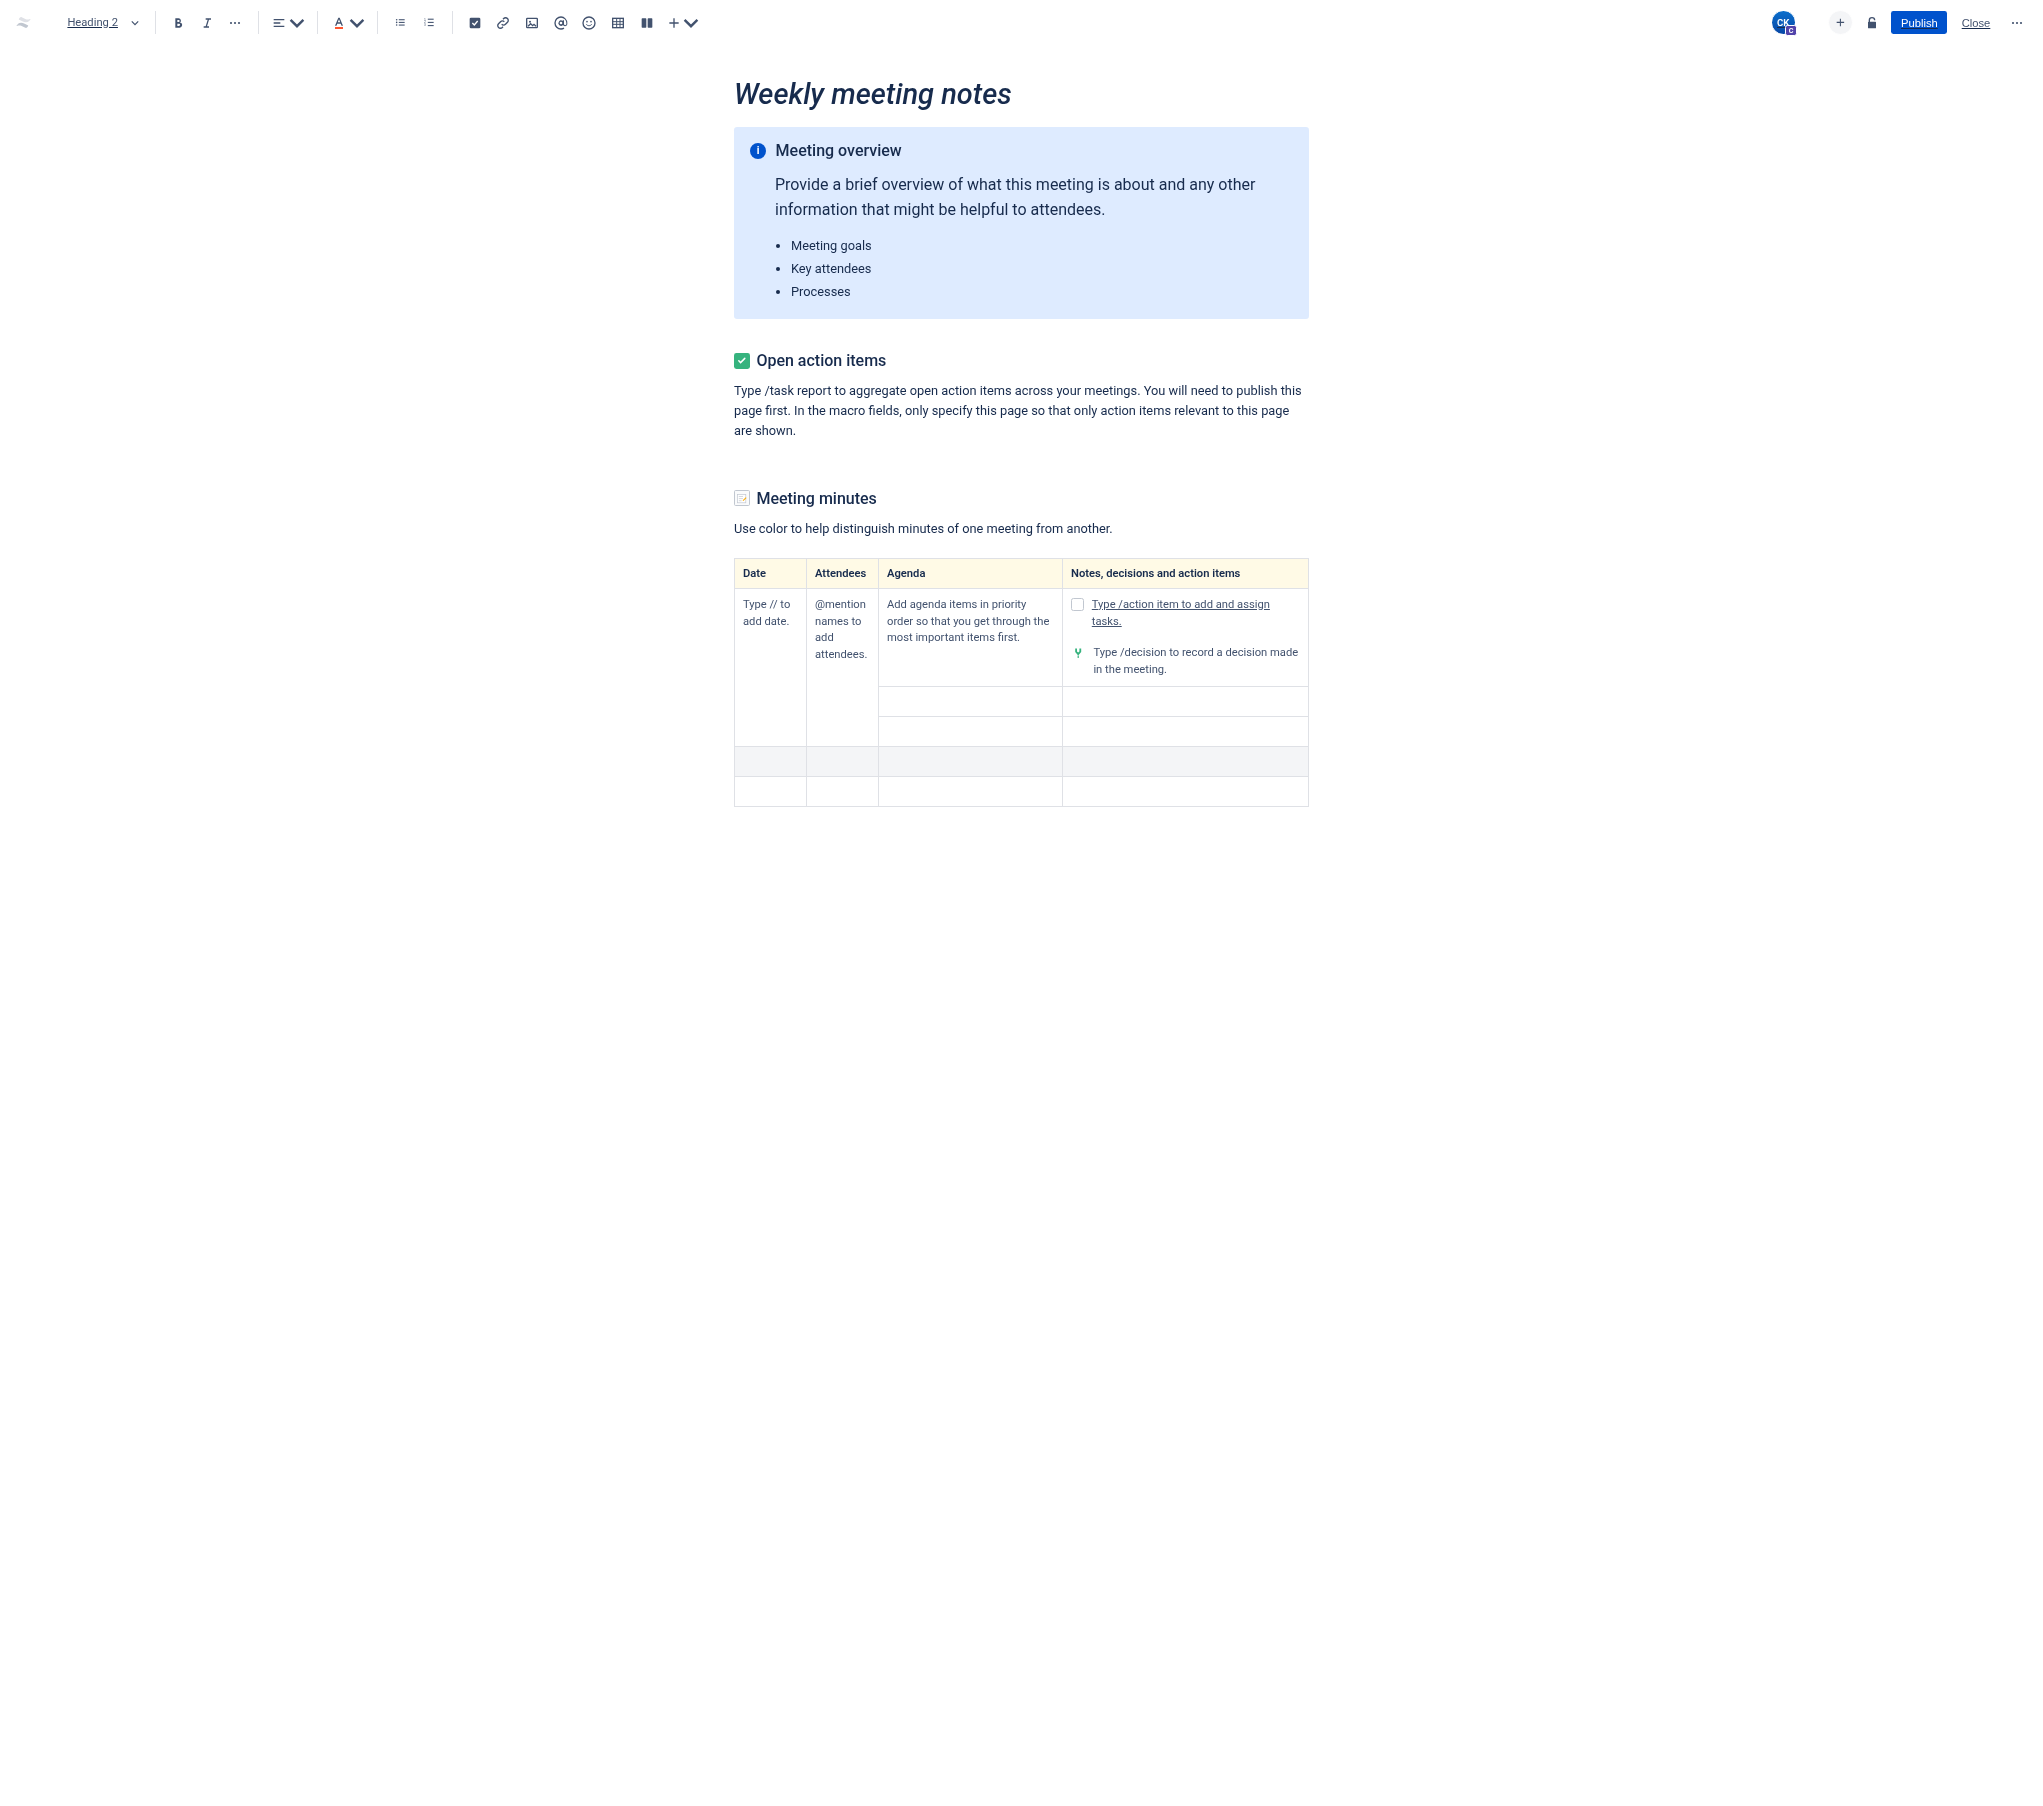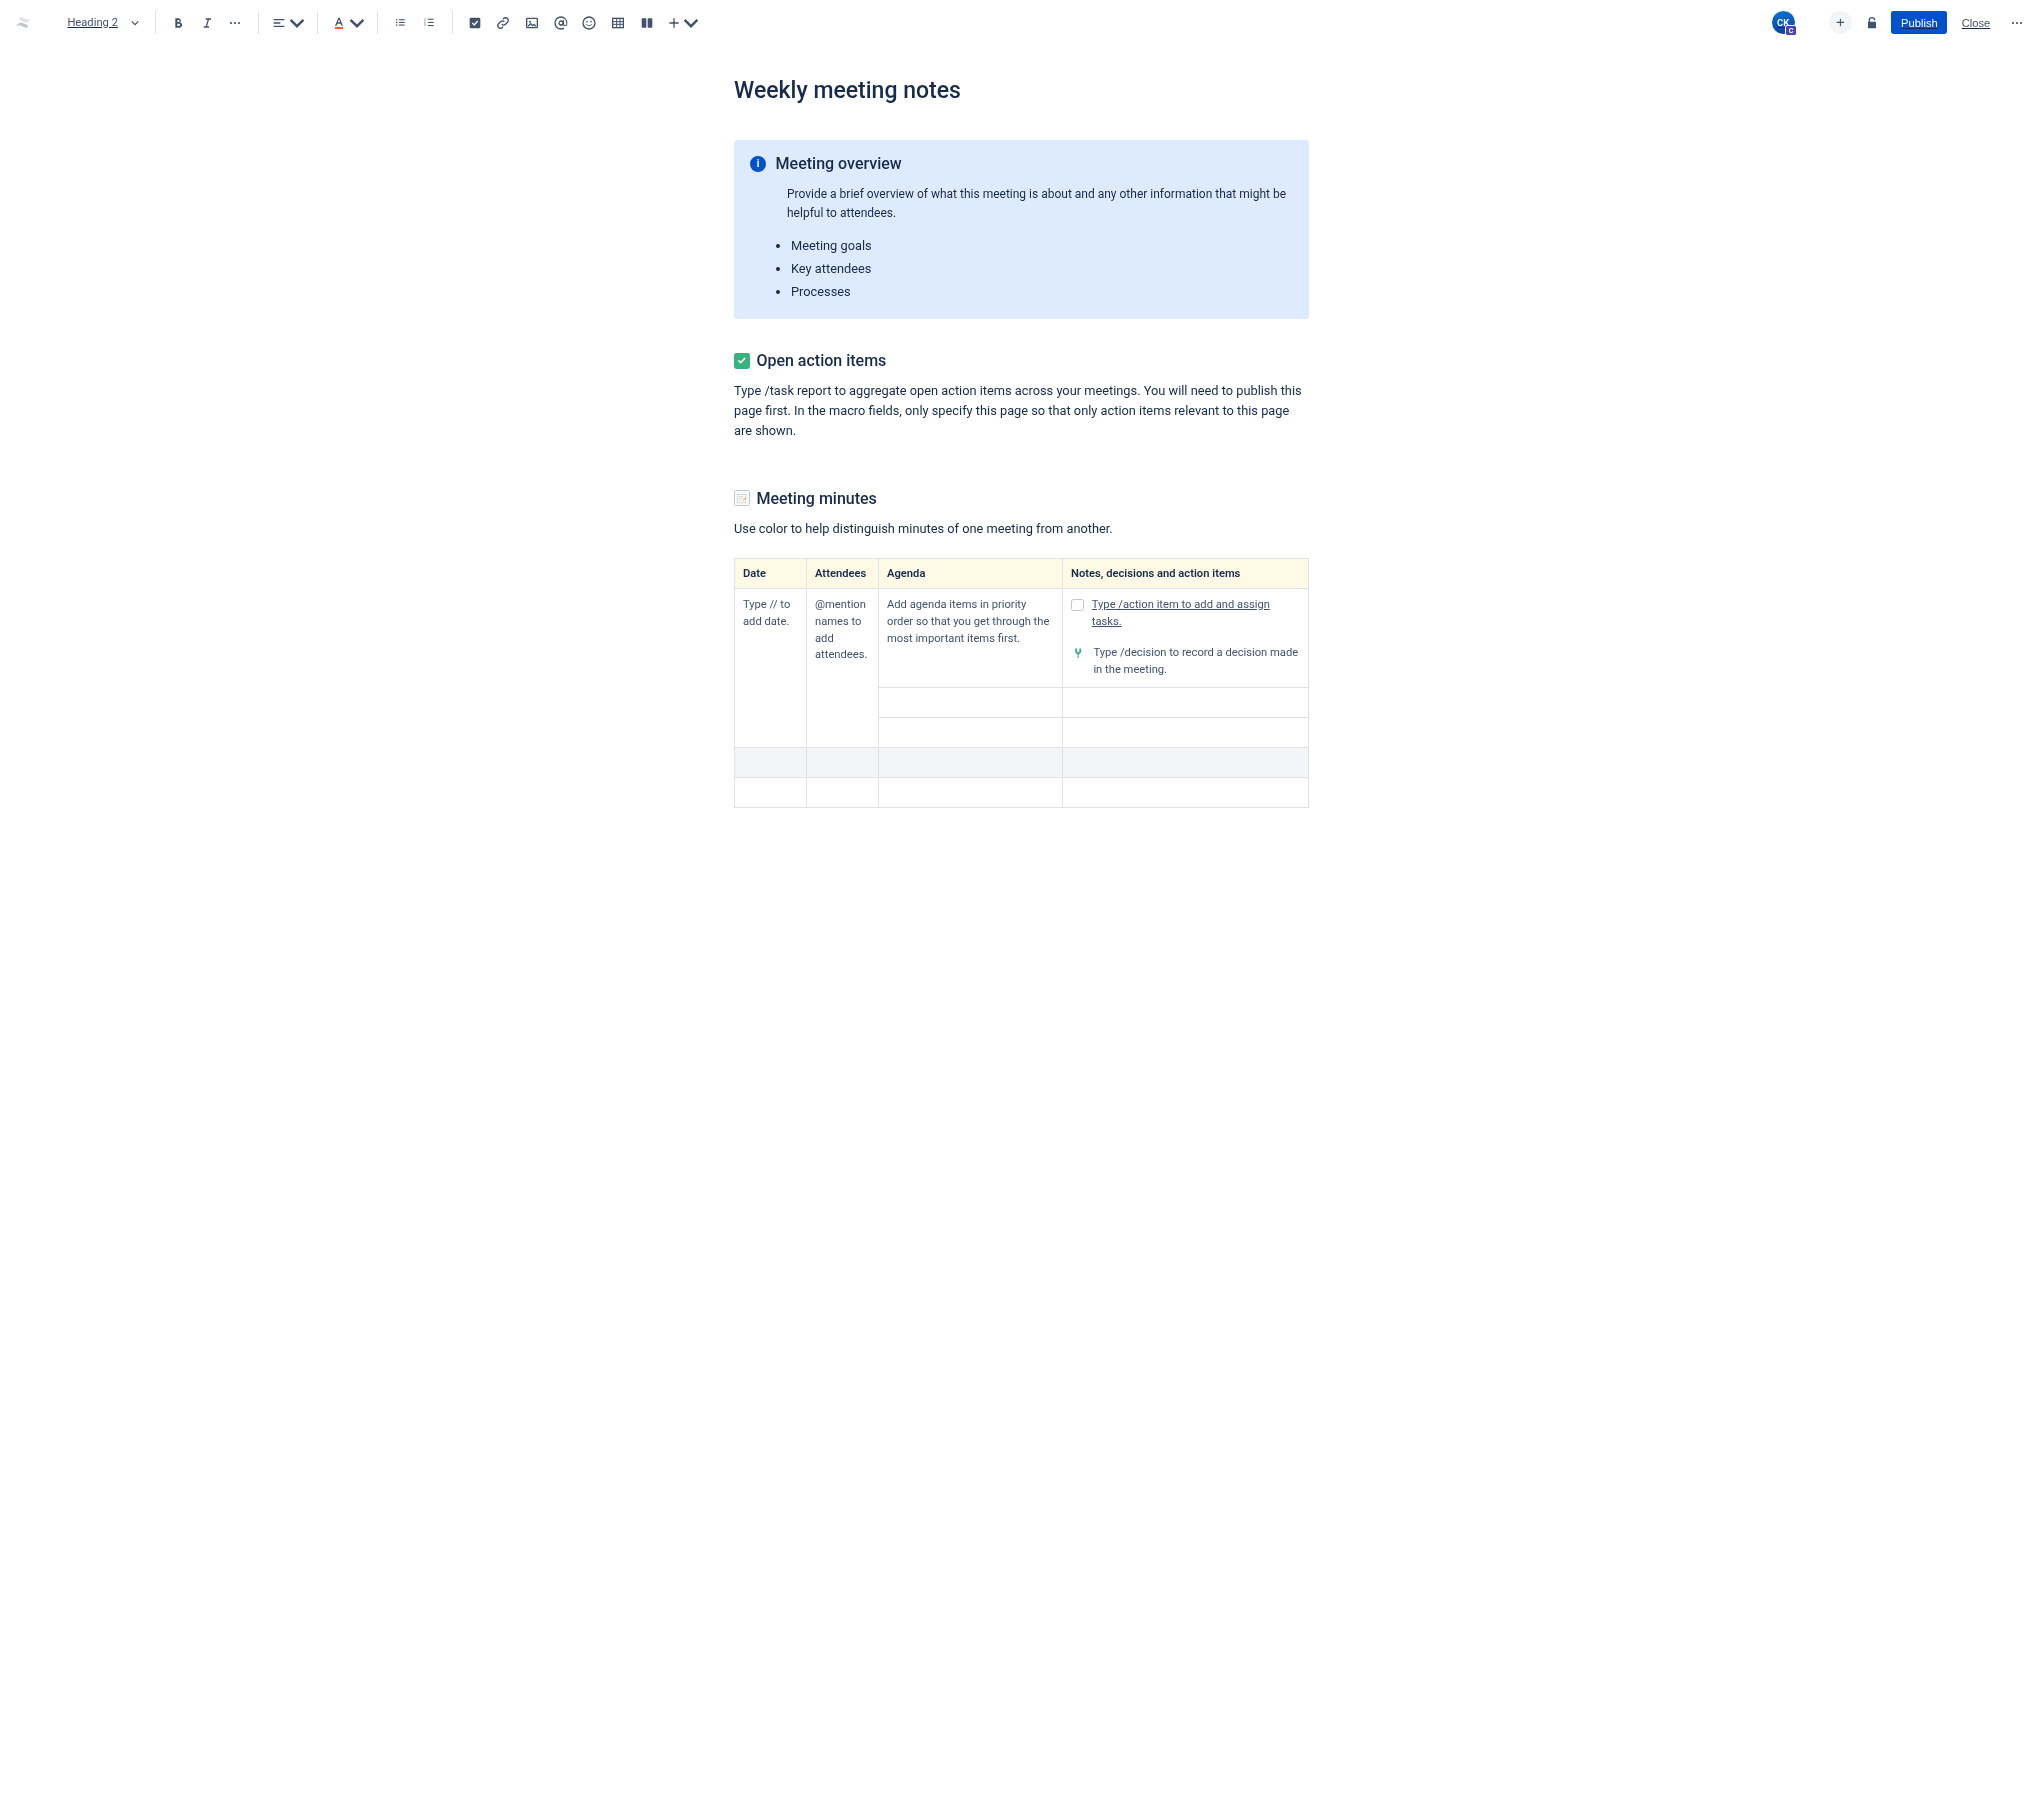--- a/index.html
+++ b/index.html
@@ -114,24 +114,25 @@
     display:flex;align-items:center;justify-content:center;
     cursor:pointer;
     color:#42526e;
   }
   .content {
     max-width: 607px;
     margin: 0 auto;
     padding: 32px 16px 64px;
   }
   h1.page-title {
-    font-size: 23px;
+    font-size: 29px;
     font-weight: 500;
     color: #172b4d;
-    margin-bottom: 36px;
+    margin-bottom: 16px;
+    font-style: italic;
   }
   .panel-info {
     background: #deebff;
     border-radius: 3.2px;
     padding: 14.4px 16px 16px 16px;
     margin-bottom: 32px;
     position: relative;
   }
   .panel-info .panel-head {
     display:flex;
@@ -149,23 +150,23 @@
     font-weight: bold;
     flex-shrink:0;
   }
   .panel-info h2 {
     font-size: 16px;
     font-weight: 500;
     color: #172b4d;
   }
   .panel-body-text {
     color: #172b4d;
-    font-size: 12px;
+    font-size: 16px;
     line-height: 1.6;
-    margin-left: 37px;
+    margin-left: 25px;
     margin-bottom: 11.2px;
   }
   .panel-info ul {
     margin-left: 41px;
     color: #172b4d;
   }
   .panel-info ul li {
     font-size: 12.8px;
     line-height: 1.8;
   }

